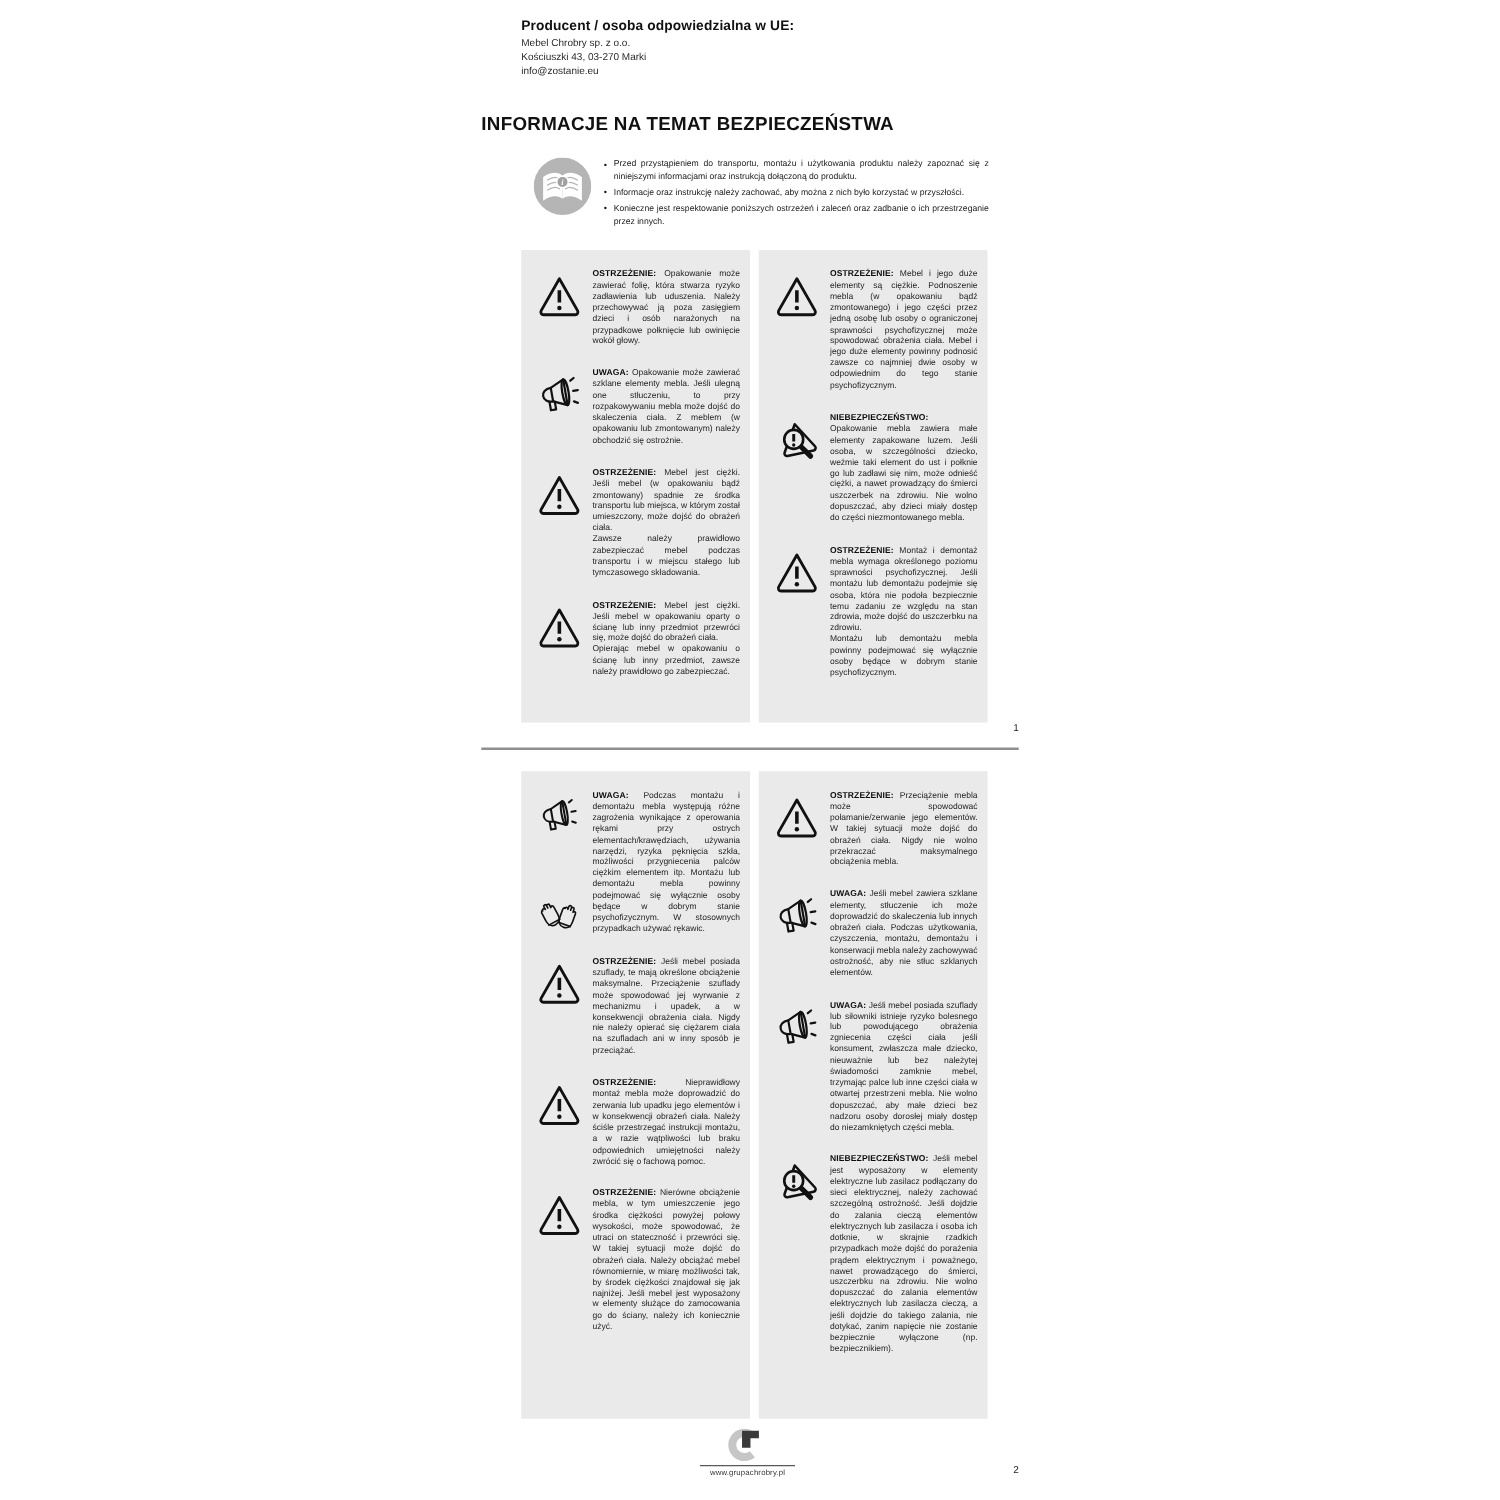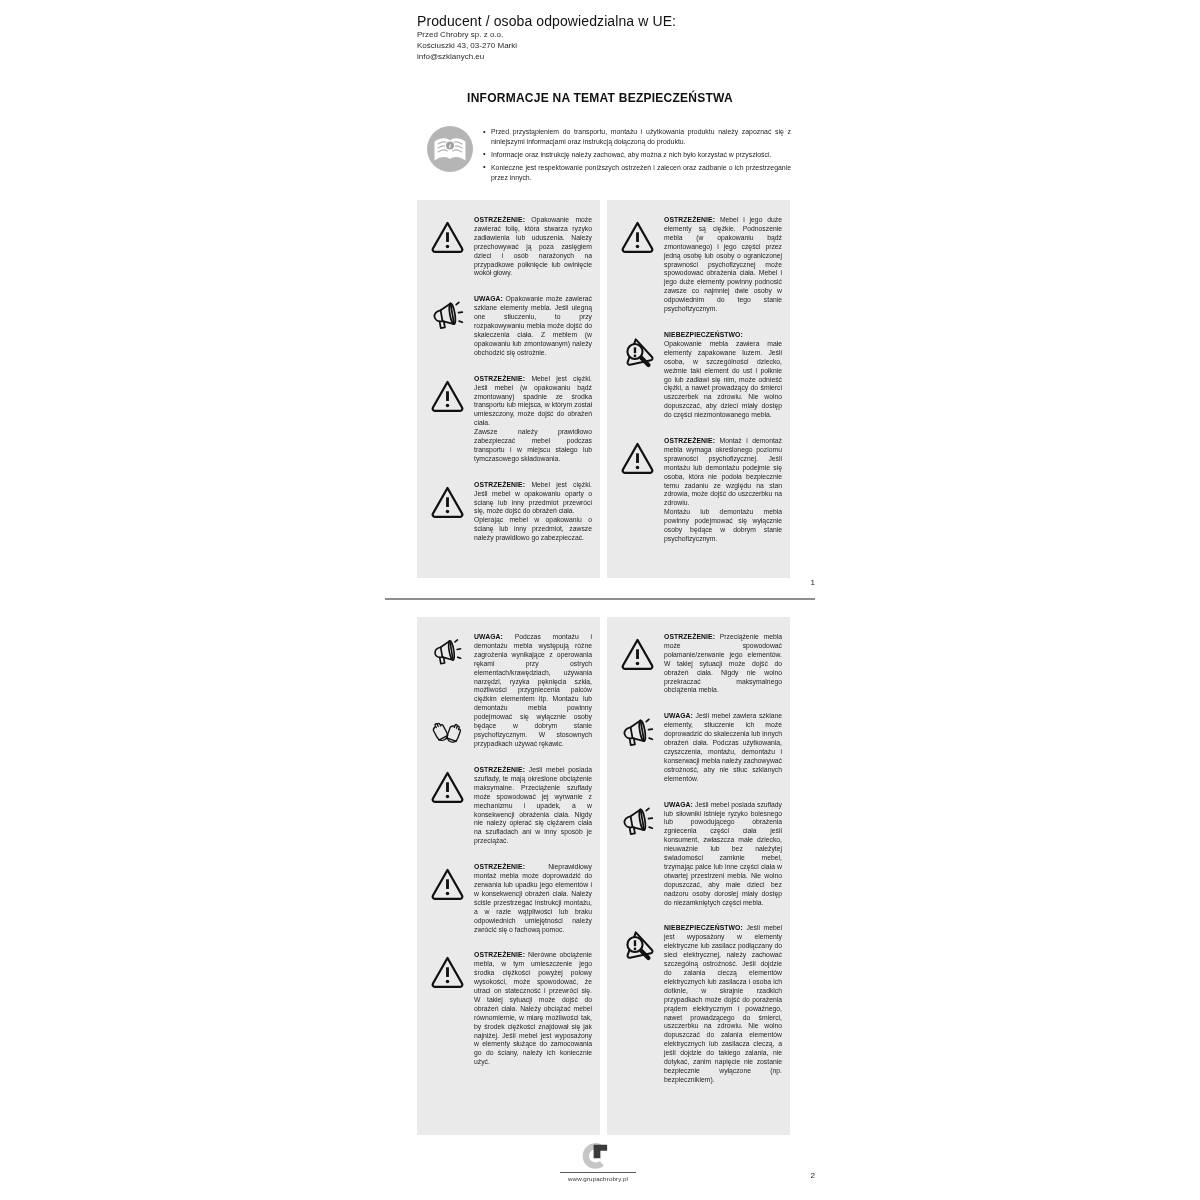--- a/index.html
+++ b/index.html
@@ -4,23 +4,23 @@
 <style>
   html,body{margin:0;padding:0}
   body{
     width:1200px;height:1200px;background:#ffffff;position:relative;
     font-family:"Liberation Sans",sans-serif;color:#1c1c1c;
     -webkit-font-smoothing:antialiased;
   }
   .abs{position:absolute}
   
   .producer{left:417px;top:16px;font-size:8px;line-height:11px;color:#2a2a2a}
-  .producer .b{font-weight:normal;font-size:14px;color:#111;margin-bottom:2px;letter-spacing:.1px}
-  
-  .title{left:385px;top:91px;width:430px;text-align:center;font-size:12px;font-weight:bold;letter-spacing:.25px;color:#111}
+  .producer .b{font-weight:bold;font-size:11px;color:#111;margin-bottom:2px;letter-spacing:.1px}
+  
+  .title{left:385px;top:91px;width:430px;font-size:15px;font-weight:bold;letter-spacing:.25px;color:#111}
   
   .intro{left:427px;top:126px;width:364px;display:flex;gap:9px;align-items:flex-start}
   .intro-icon{width:46px;height:46px;flex:none}
   .bullets{margin:1px 0 0;padding:0;list-style:none;font-size:6.9px;line-height:9.6px;text-align:justify}
   .bullets li{position:relative;padding-left:9px;margin-bottom:3.6px}
   .bullets li::before{content:"•";position:absolute;left:1px;top:-0.5px;font-size:7.5px}
   
   .page{left:417px;display:flex;gap:7px}
   .page1{top:200px}
   .page2{top:617px}
@@ -97,23 +97,23 @@
     </symbol>
     <symbol id="i-logo" viewBox="0 0 44 40">
       <path d="M30 7 A13 13 0 1 0 32.5 28.5" fill="none" stroke="#c6c6c6" stroke-width="8.5"></path>
       <path d="M21.5 3.5 L39.5 3.5 L39.5 11.5 L30.5 11.5 L30.5 21.5 L21.5 21.5 Z" fill="#3a3a3a"></path>
     </symbol>
   </defs>
 </svg>
 
 <div class="abs producer">
   <div class="b">Producent / osoba odpowiedzialna w UE:</div>
-  <div>Przed Chrobry sp. z o.o.</div>
+  <div>Mebel Chrobry sp. z o.o.</div>
   <div>Kościuszki 43, 03-270 Marki</div>
-  <div>info@szklanych.eu</div>
+  <div>info@zostanie.eu</div>
 </div>
 
 <div class="abs title">INFORMACJE NA TEMAT BEZPIECZEŃSTWA</div>
 
 <div class="abs intro">
   <svg class="intro-icon">
       <use href="#i-book"></use>
     </svg>
   <ul class="bullets">
     <li><span>Przed przystąpieniem do transportu, montażu i użytkowania produktu należy zapoznać się z niniejszymi informacjami oraz instrukcją dołączoną do produktu.</span></li>

